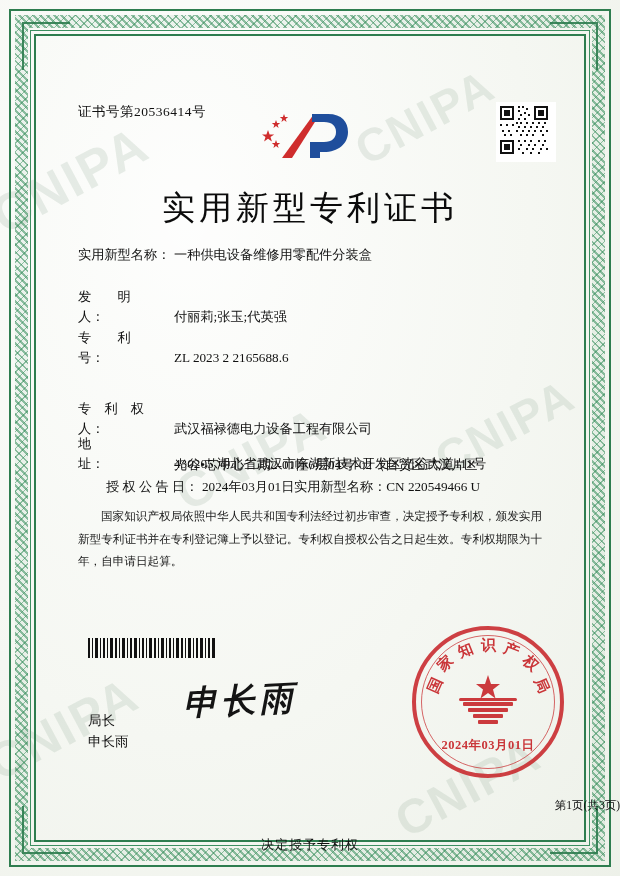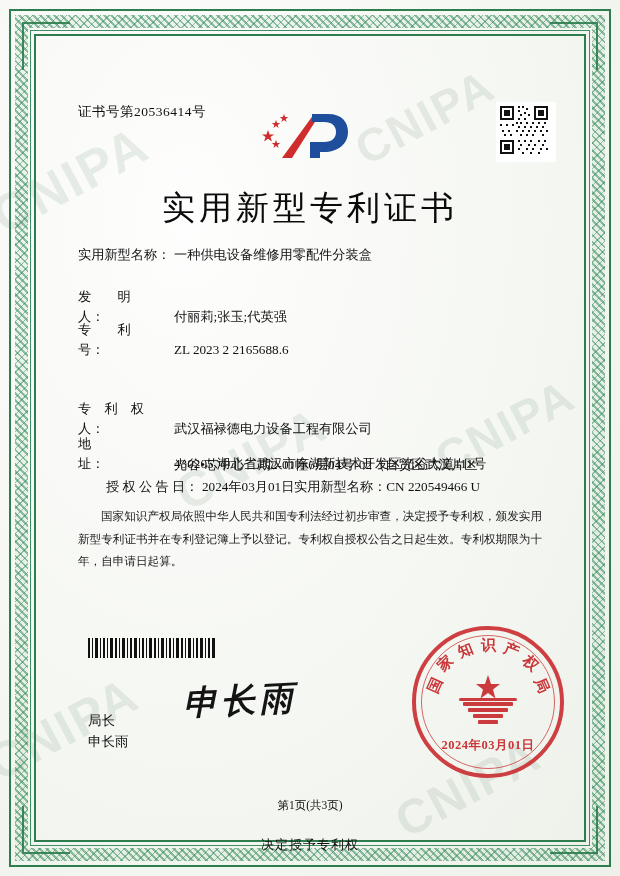--- a/index.html
+++ b/index.html
@@ -278,21 +278,21 @@
     left: 50%; top: 50%;
     transform: translate(-50%,-50%);
     width: 74px; height: 62px;
   }
 
   
   #page-no {
     position: absolute;
     left: 0; right: 0;
     top: 798px;
-    text-align: center;
+    text-align: right;
     font-size: 11.5px;
     color: #111;
   }
   #footer-note {
     position: absolute;
     left: 0; right: 0;
     top: 836px;
     text-align: center;
     font-size: 13px;
     color: #111;
@@ -413,21 +413,21 @@
   <div id="doc-title">实用新型专利证书</div>
 
   <div class="field" style="top:245px">
     <span class="lbl">实用新型名称：</span><span class="val">一种供电设备维修用零配件分装盒</span>
   </div>
 
   <div class="field" style="top:287px">
     <span class="lbl">发　　明　　人：</span><span class="val">付丽莉;张玉;代英强</span>
   </div>
 
-  <div class="field" style="top:320px">
+  <div class="field" style="top:328px">
     <span class="lbl">专　　利　　号：</span><span class="val">ZL 2023 2 2165688.6</span>
   </div>
 
 
   <div class="field" style="top:399px">
     <span class="lbl">专　利　权　人：</span><span class="val">武汉福禄德电力设备工程有限公司</span>
   </div>
 
   <div class="field addr" style="top:434px">
     <span class="lbl">地　　　　　址：</span><span class="val">430205 湖北省武汉市东湖新技术开发区光谷大道111号</span>

